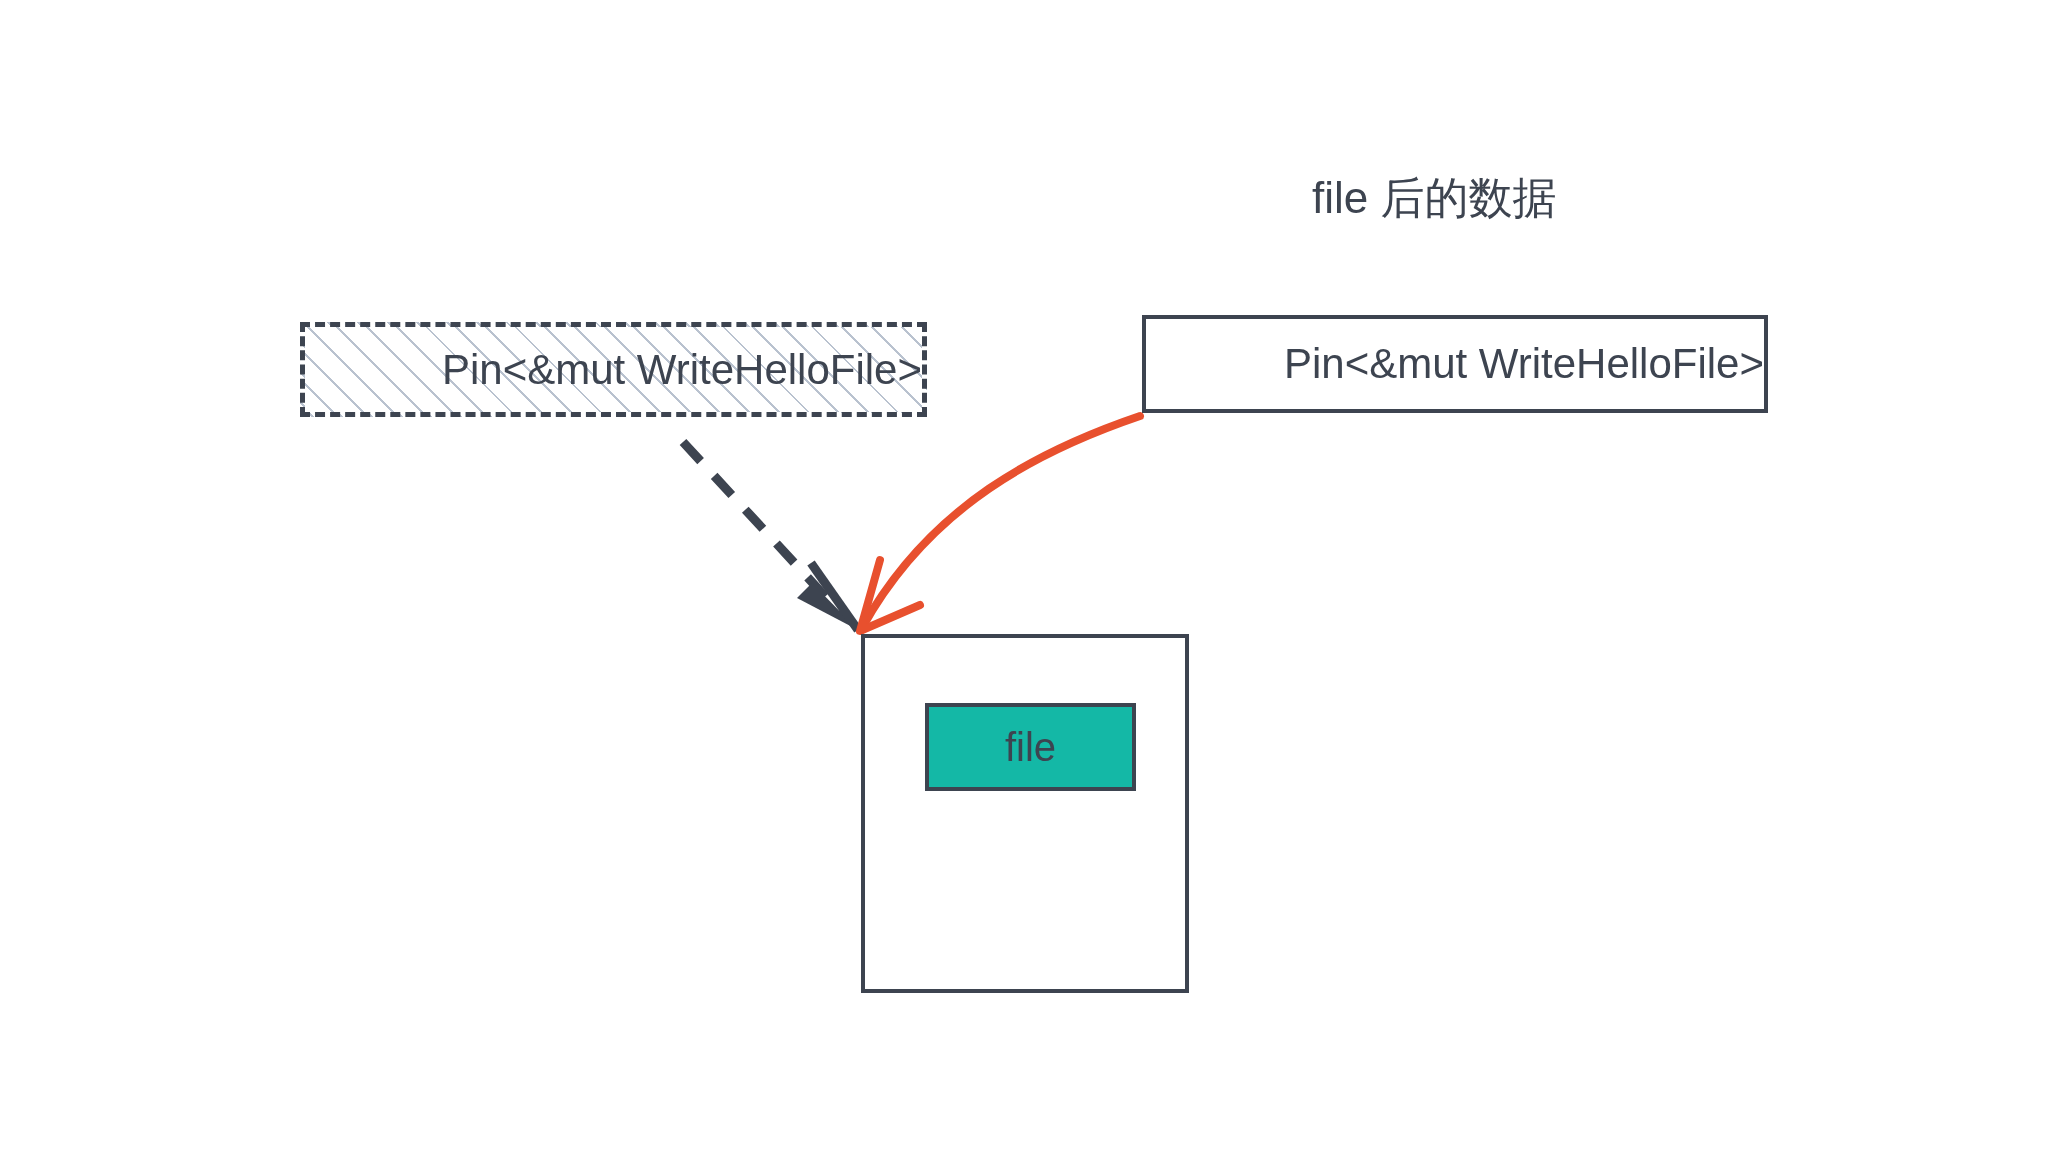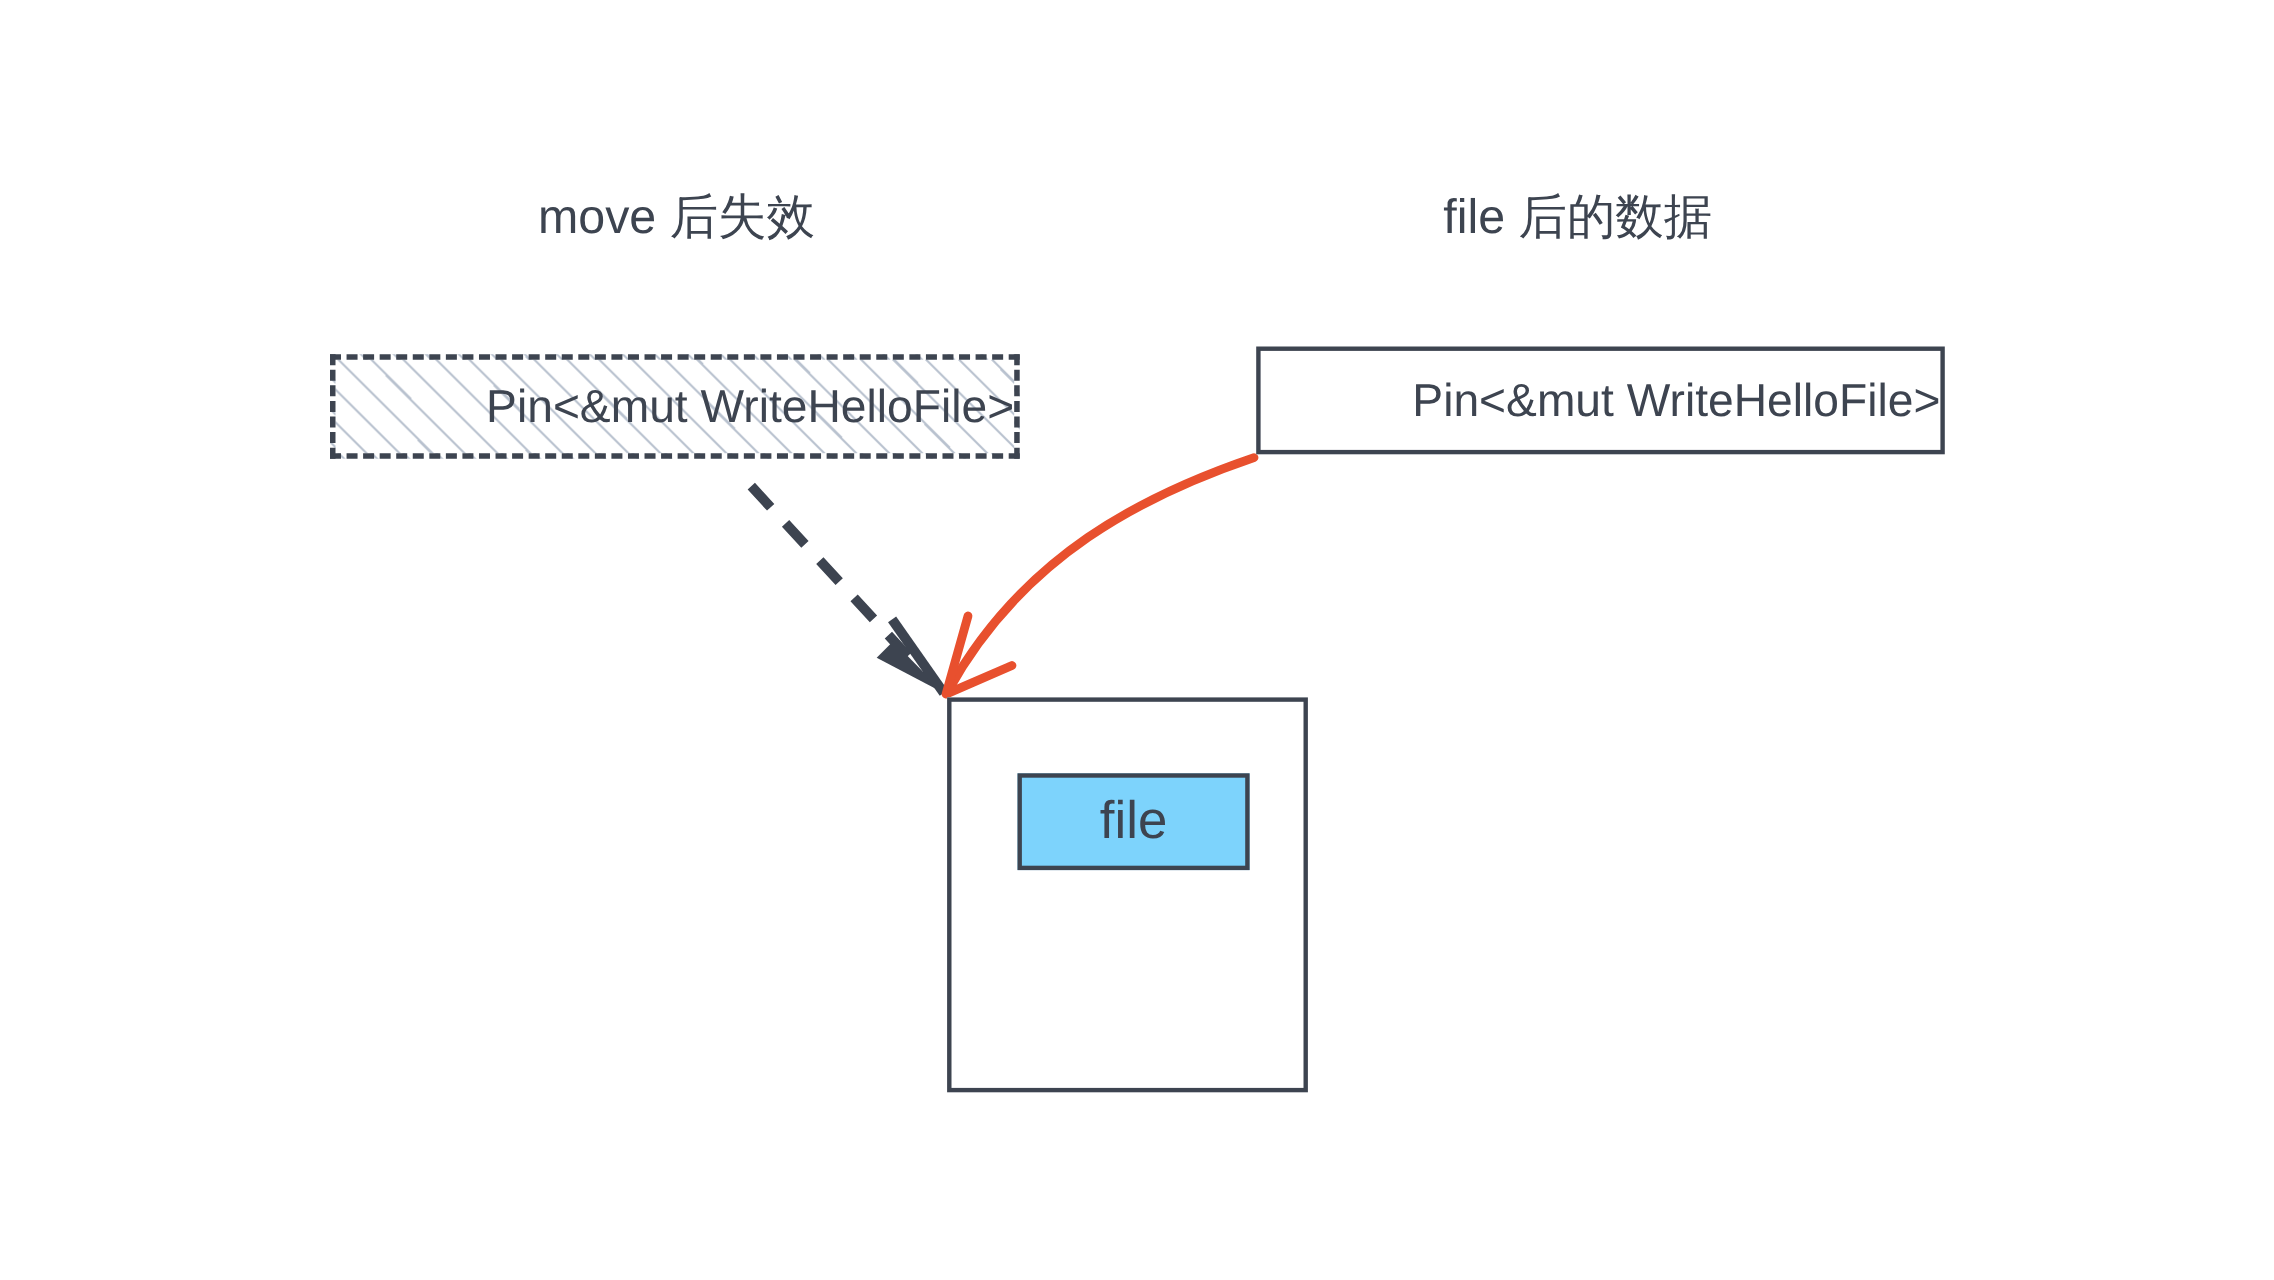--- a/index.html
+++ b/index.html
@@ -82,26 +82,26 @@
     height: 359px;
     border: 4px solid #3d4450;
     background: #ffffff;
     display: block;
   }
 
   .field-box {
     position: absolute;
     box-sizing: border-box;
     border: 4px solid #3d4450;
-    background: #7dd3fc;
+    background: #14b8a6;
     display: flex;
     align-items: center;
     justify-content: center;
     color: #3d4450;
-    font-size: 48px;
+    font-size: 40px;
     line-height: 1;
   }
   #box-field-file { left: 60px; top: 65px;  width: 211px; height: 88px; }
   #box-field-fut  { left: 60px; top: 207px; width: 211px; height: 88px; }
 
   
   #watermark {
     position: absolute;
     left: 1737px;
     top: 1030px;
@@ -131,21 +131,20 @@
       <line x1="858" y1="630" x2="811" y2="563" stroke="#3d4450" stroke-width="9" stroke-linecap="butt"></line>
     </g>
 
     <g>
       <path d="M 1140 416 C 1040 450 930 505 862 628" fill="none" stroke="#e8502e" stroke-width="8" stroke-linecap="round"></path>
 
       <path d="M 880 560 L 860 631 L 920 605" fill="none" stroke="#e8502e" stroke-width="8" stroke-linecap="round" stroke-linejoin="round"></path>
     </g>
   </svg>
 
-  <div class="caption" id="caption-left">move 后失效</div>
 
   <div class="caption" id="caption-right">file 后的数据</div>
 
   <div class="node-box" id="box-invalidated">
     <span>Pin&lt;&amp;mut WriteHelloFile&gt;</span>
   </div>
 
   <div class="node-box" id="box-moved">
     <span>Pin&lt;&amp;mut WriteHelloFile&gt;</span>
   </div>

